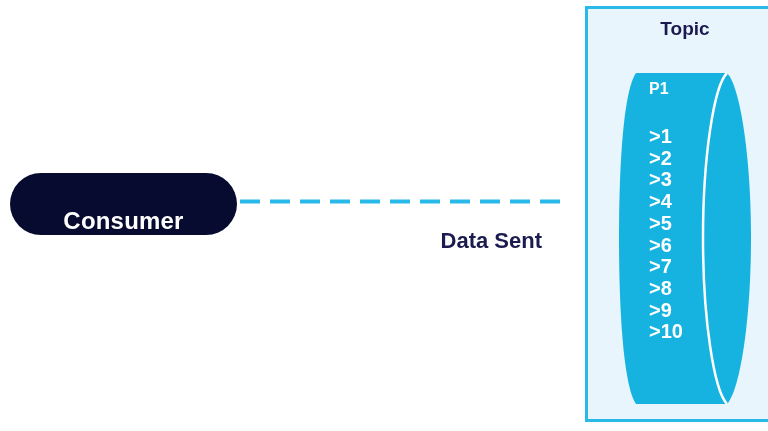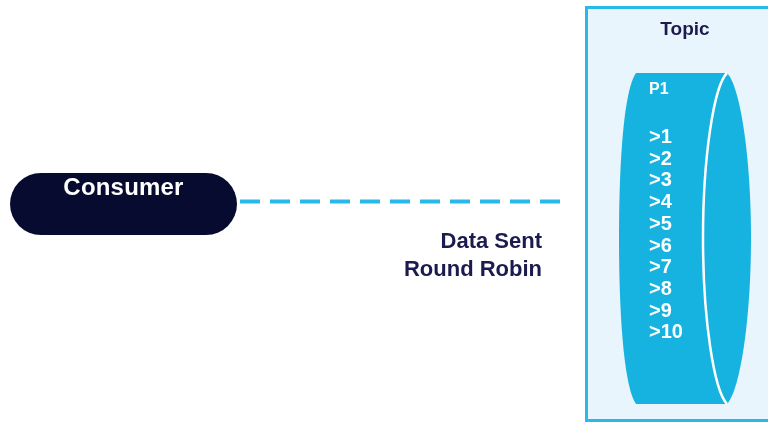--- a/index.html
+++ b/index.html
@@ -6,21 +6,21 @@
     --navy:#070b30; --text-navy:#1b1b4f; --cyan-accent:#29b9e8;
     --cylinder-fill:#17b3e0; --topic-bg:#e8f5fc; --canvas-bg:#ffffff; --seam-white:#ffffff;
   }
   *{margin:0;padding:0;box-sizing:border-box;}
   body{font-family:"Liberation Sans",sans-serif;background:#fff;}
   .stage{position:relative;width:768px;height:431px;background:var(--canvas-bg);overflow:hidden;}
 
   .consumer-pill{
     position:absolute;left:10px;top:173px;width:227px;height:62px;
     background:var(--navy);border-radius:31px;
-    display:flex;align-items:flex-start;justify-content:center;
+    display:flex;align-items:flex-end;justify-content:center;
   }
   .consumer-pill span{color:#fff;font-size:24px;font-weight:bold;letter-spacing:.2px;}
 
   .connector{position:absolute;left:236px;top:197px;width:328px;height:9px;display:block;}
   .connector line{stroke:var(--cyan-accent);stroke-width:4;stroke-dasharray:20 10;}
 
   .caption{
     position:absolute;left:280px;top:227px;width:262px;
     text-align:right;color:var(--text-navy);
     font-size:22px;font-weight:bold;line-height:28px;
@@ -53,21 +53,20 @@
   <div class="consumer-pill">
     <span>Consumer</span>
   </div>
 
   <svg class="connector" viewBox="0 0 328 9">
     <line x1="4" y1="4.5" x2="328" y2="4.5"></line>
   </svg>
 
   <div class="caption">
     <div>Data Sent</div>
-    <div>Round Robin</div>
   </div>
 
   <div class="topic-box">
     <div class="topic-title">Topic</div>
 
     <svg class="cylinder-svg" viewBox="0 0 194 410">
       <path class="cyl-body" d="M 48 64
            C 36 81 31 151 31 229
            C 31 307 36 378 48 395
            L 139 395

